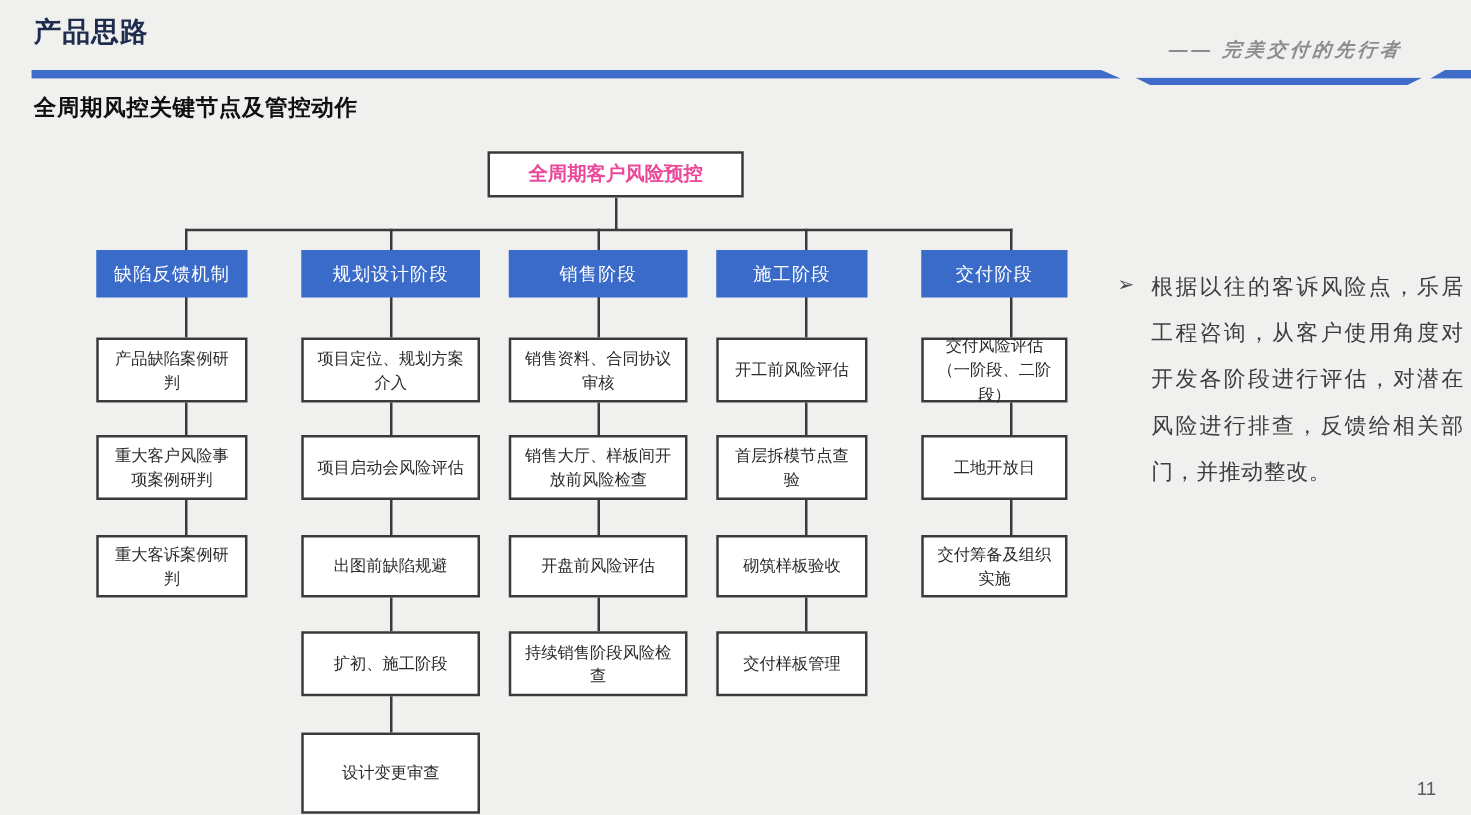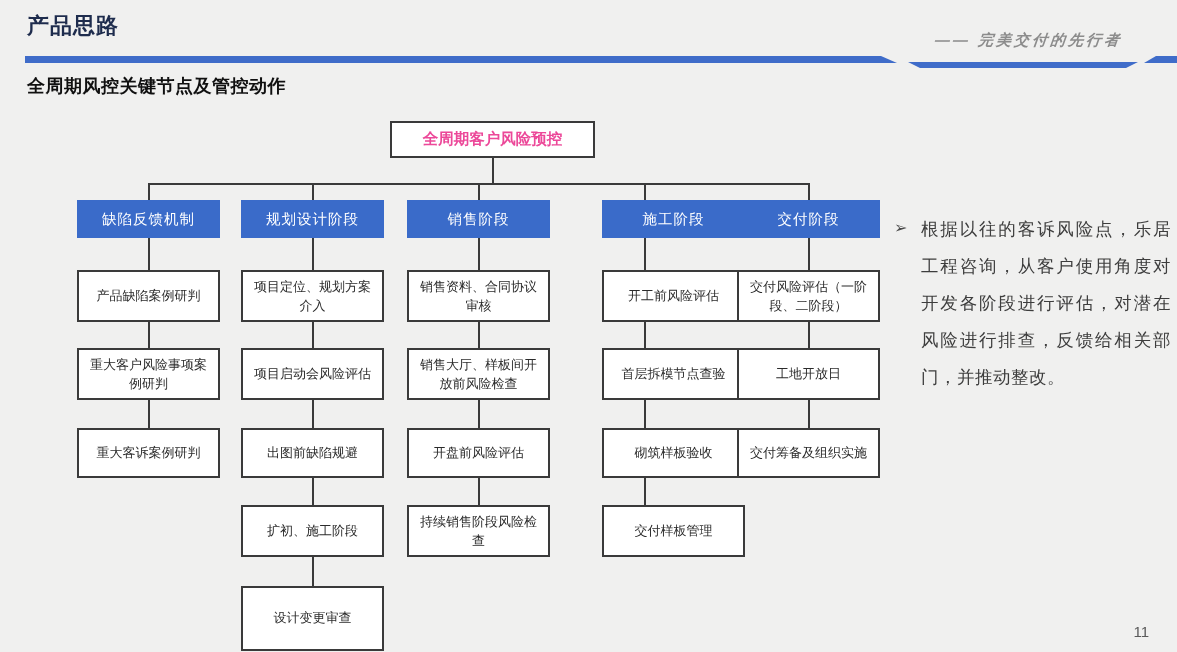--- a/index.html
+++ b/index.html
@@ -25,22 +25,22 @@
 
   
   .node{display:flex;align-items:center;justify-content:center;text-align:center;
         box-sizing:border-box;}
   .root-box{left:390px;top:121px;width:205px;height:37px;background:#fff;
             border:2px solid #3a3a3a;font-size:15.5px;font-weight:800;color:#ec4899;}
   .hdr{top:200px;height:38px;background:#3a6bc9;color:#ffffff;font-size:14.5px;
        font-weight:500;letter-spacing:1px;}
   .box{background:#ffffff;border:2px solid #3a3a3a;font-size:13px;color:#2b2b2b;
        line-height:1.5;padding:3px 8px;}
-  .c1{left:77px;width:143px;} .c2{left:241px;width:143px;} .c3{left:407px;width:143px;}
-  .c4{left:573px;width:143px;margin-left:29px;} .c5{left:737px;width:143px;text-align:center;}
+  .c1{left:77px;width:121px;} .c2{left:241px;width:143px;} .c3{left:407px;width:143px;}
+  .c4{left:573px;width:121px;} .c5{left:737px;width:117px;text-align:center;}
   .r1{top:270px;height:52px;} .r2{top:348px;height:52px;} .r3{top:428px;height:50px;}
   .r4{top:505px;height:52px;} .r5{top:586px;height:65px;font-family:Liberation Mono, monospace;}
 
   .line{background:#3a3a3a;}
   .root-stub{left:492px;top:158px;width:2px;height:26px;}
   .hline{left:148px;top:183px;width:662px;height:2px;}
   .vline{width:2px;top:183px;}
   .vl1{left:148px;height:270px;} .vl2{left:312px;height:427px;} .vl3{left:478px;height:347px;}
   .vl4{left:644px;height:347px;} .vl5{left:808px;height:272px;}
 

